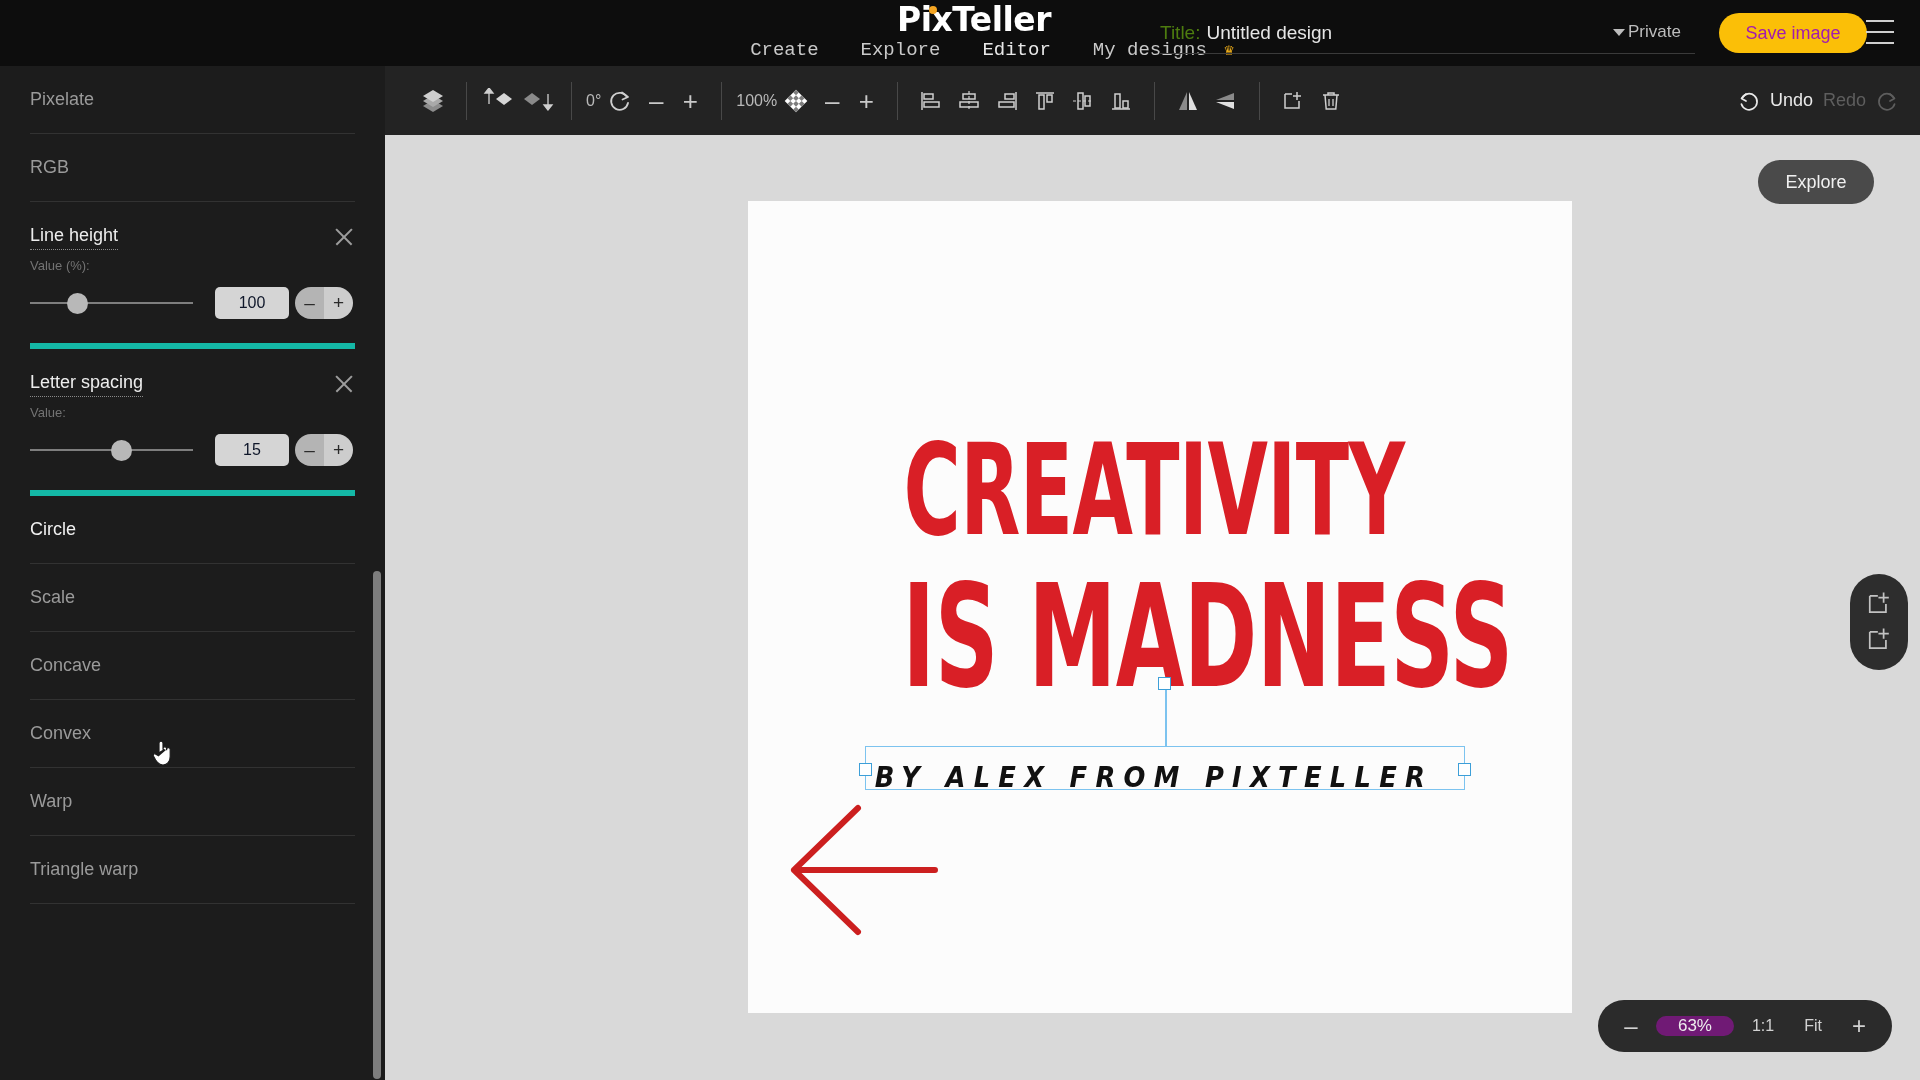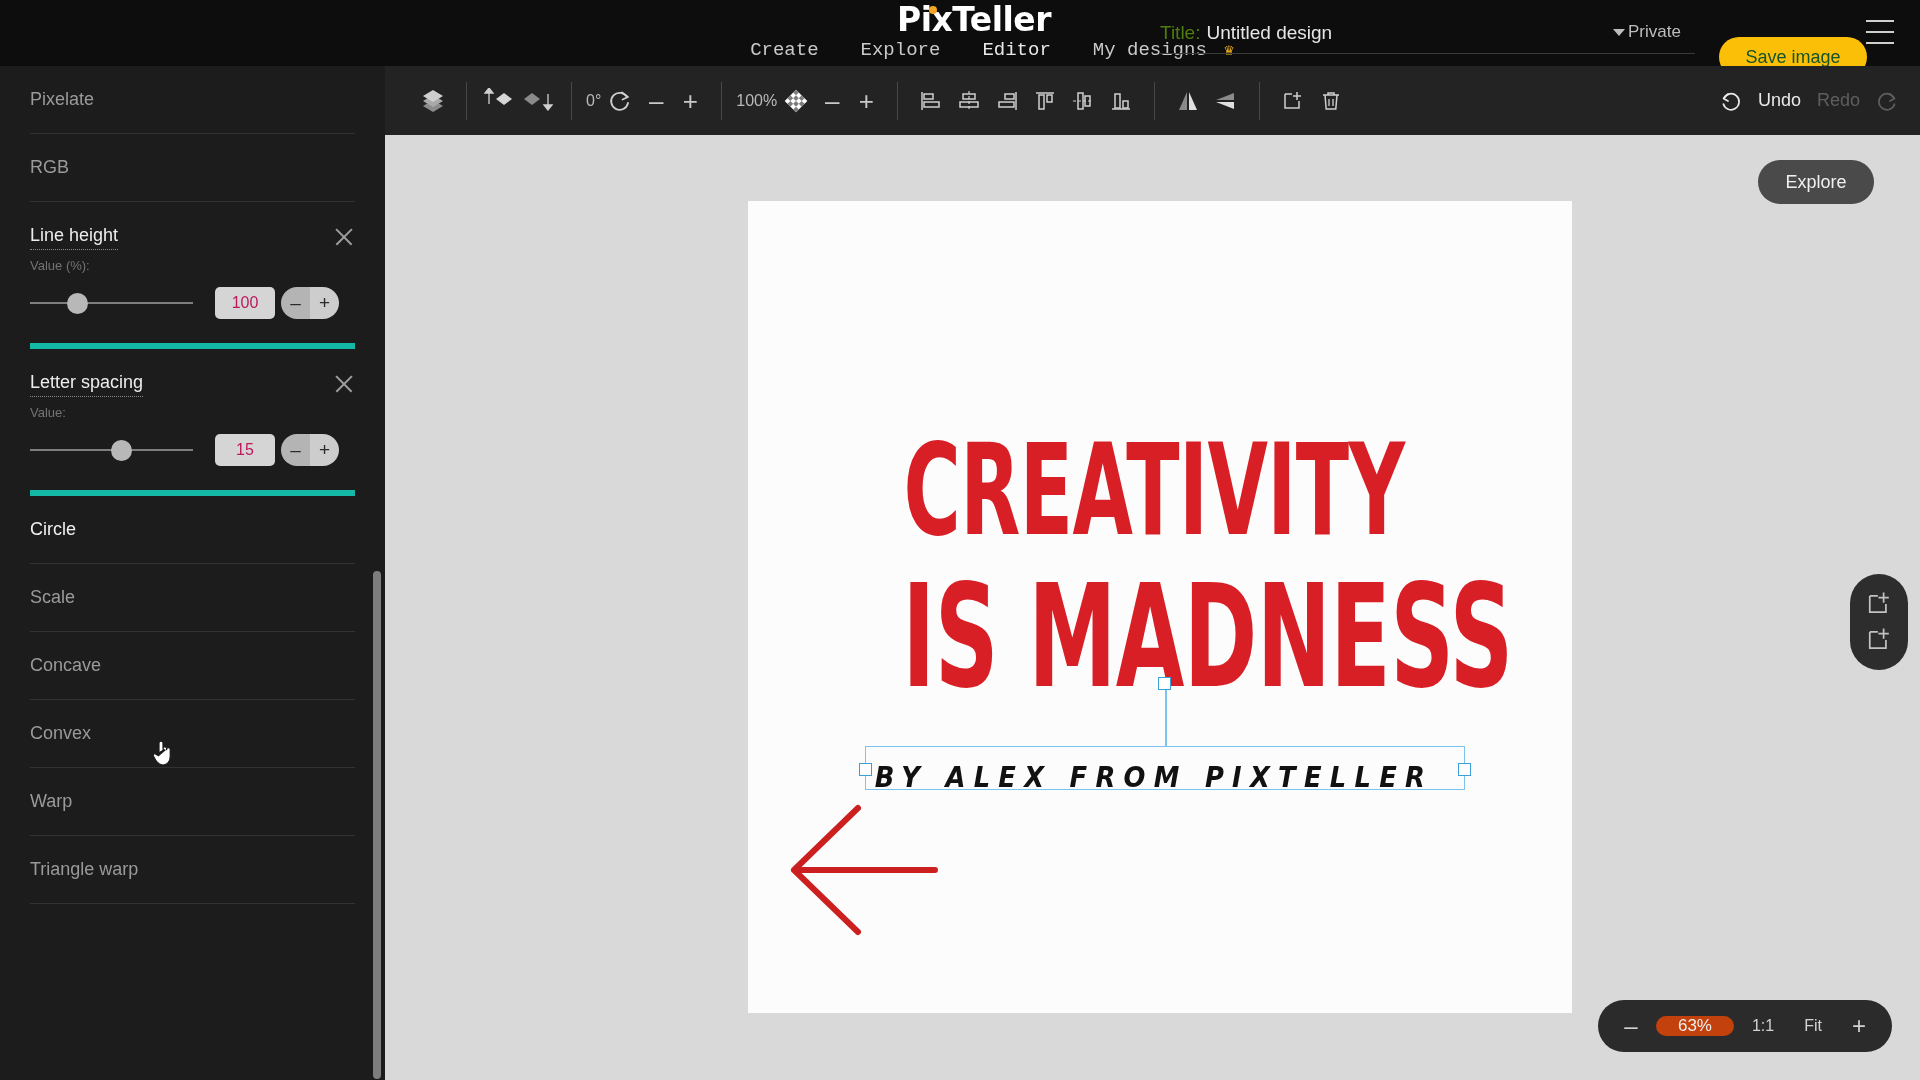--- a/index.html
+++ b/index.html
@@ -63,24 +63,23 @@
     display: flex; align-items: center; gap: 3px;
   }
   .caret-down {
     width: 0; height: 0;
     border-left: 6px solid transparent; border-right: 6px solid transparent;
     border-top: 7px solid #bdbdbd;
   }
   .save-btn {
     position: absolute; left: 1719px; top: 13px;
     width: 148px; height: 40px; border-radius: 20px;
-    background: #fbbf07; color: #14532d;
+    background: #fbbf07; color: #a21caf;
     font-size: 18px; border: none; cursor: pointer;
     font-family: "Liberation Sans", sans-serif;
-    margin-top: 24px;
   }
   .hamburger {
     position: absolute; left: 1866px; top: 20px;
     width: 28px; height: 24px; cursor: pointer;
     display: flex; flex-direction: column; justify-content: space-between;
   }
   .hamburger span { display: block; height: 2px; background: #cfcfcf; width: 100%; }
 
   
   .sidepanel {
@@ -124,22 +123,22 @@
   }
   .slider .track {
     position: absolute; top: 9px; left: 0; width: 163px; height: 1.5px;
     background: #7e7e7e;
   }
   .slider .knob {
     position: absolute; top: 0; width: 21px; height: 21px;
     border-radius: 50%; background: #b8b8b8; cursor: pointer;
   }
   .numbox {
-    width: 60px; height: 32px; border-radius: 5px;
-    background: #d5d5d5; color: #be185d;
+    width: 74px; height: 32px; border-radius: 5px;
+    background: #d5d5d5; color: #0f172a;
     display: flex; align-items: center; justify-content: center;
     font-size: 16px; border: none; outline: none; text-align: center;
     font-family: "Liberation Sans", sans-serif;
   }
   .stepper { display: flex; margin-left: 6px; }
   .step-btn {
     width: 29px; height: 32px; background: #b4b4b4; color: #2b2b2b;
     display: flex; align-items: center; justify-content: center;
     font-size: 19px; cursor: pointer; border: none;
     font-family: "Liberation Sans", sans-serif;
@@ -170,21 +169,21 @@
     width: 38px; height: 38px; display: flex; align-items: center;
     justify-content: center; cursor: pointer; color: #c5c5c5;
   }
   .tb-text { color: #b9b9b9; font-size: 16px; cursor: default; }
   .tb-pm {
     color: #c9c9c9; font-size: 26px; width: 34px; text-align: center;
     cursor: pointer; line-height: 1; font-weight: 300;
   }
   .undo-wrap {
     position: absolute; right: 22px; top: 0; height: 69px;
-    display: flex; align-items: center; gap: 16px;
+    display: flex; align-items: center; gap: 10px;
   }
   .undo { color: #e9e9e9; font-size: 18px; cursor: pointer; }
   .redo { color: #5e5e5e; font-size: 18px; cursor: default; }
 
   
   .stage {
     position: absolute; top: 135px; left: 385px;
     width: 1535px; height: 945px;
     background: #d9d9d9; overflow: hidden;
   }
@@ -263,21 +262,21 @@
     height: 52px; border-radius: 26px; background: #2b2b2b;
     display: flex; align-items: center; padding: 0 14px; gap: 6px;
   }
   .zb-btn {
     color: #d2d2d2; font-size: 24px; width: 38px; height: 38px;
     display: flex; align-items: center; justify-content: center;
     cursor: pointer; font-weight: 300; background: none; border: none;
     font-family: "Liberation Sans", sans-serif;
   }
   .zb-pct {
-    background: #c2410c; border-radius: 17px; color: #ededed;
+    background: #701a75; border-radius: 17px; color: #ededed;
     font-size: 17px; padding: 0 22px; cursor: pointer; border: none;
     font-family: "Liberation Sans", sans-serif;
   }
   .zb-lbl {
     color: #d2d2d2; font-size: 16px; padding: 8px 12px; cursor: pointer;
     background: none; border: none; font-family: "Liberation Sans", sans-serif;
   }
 </style>
 </head>
 <body>

